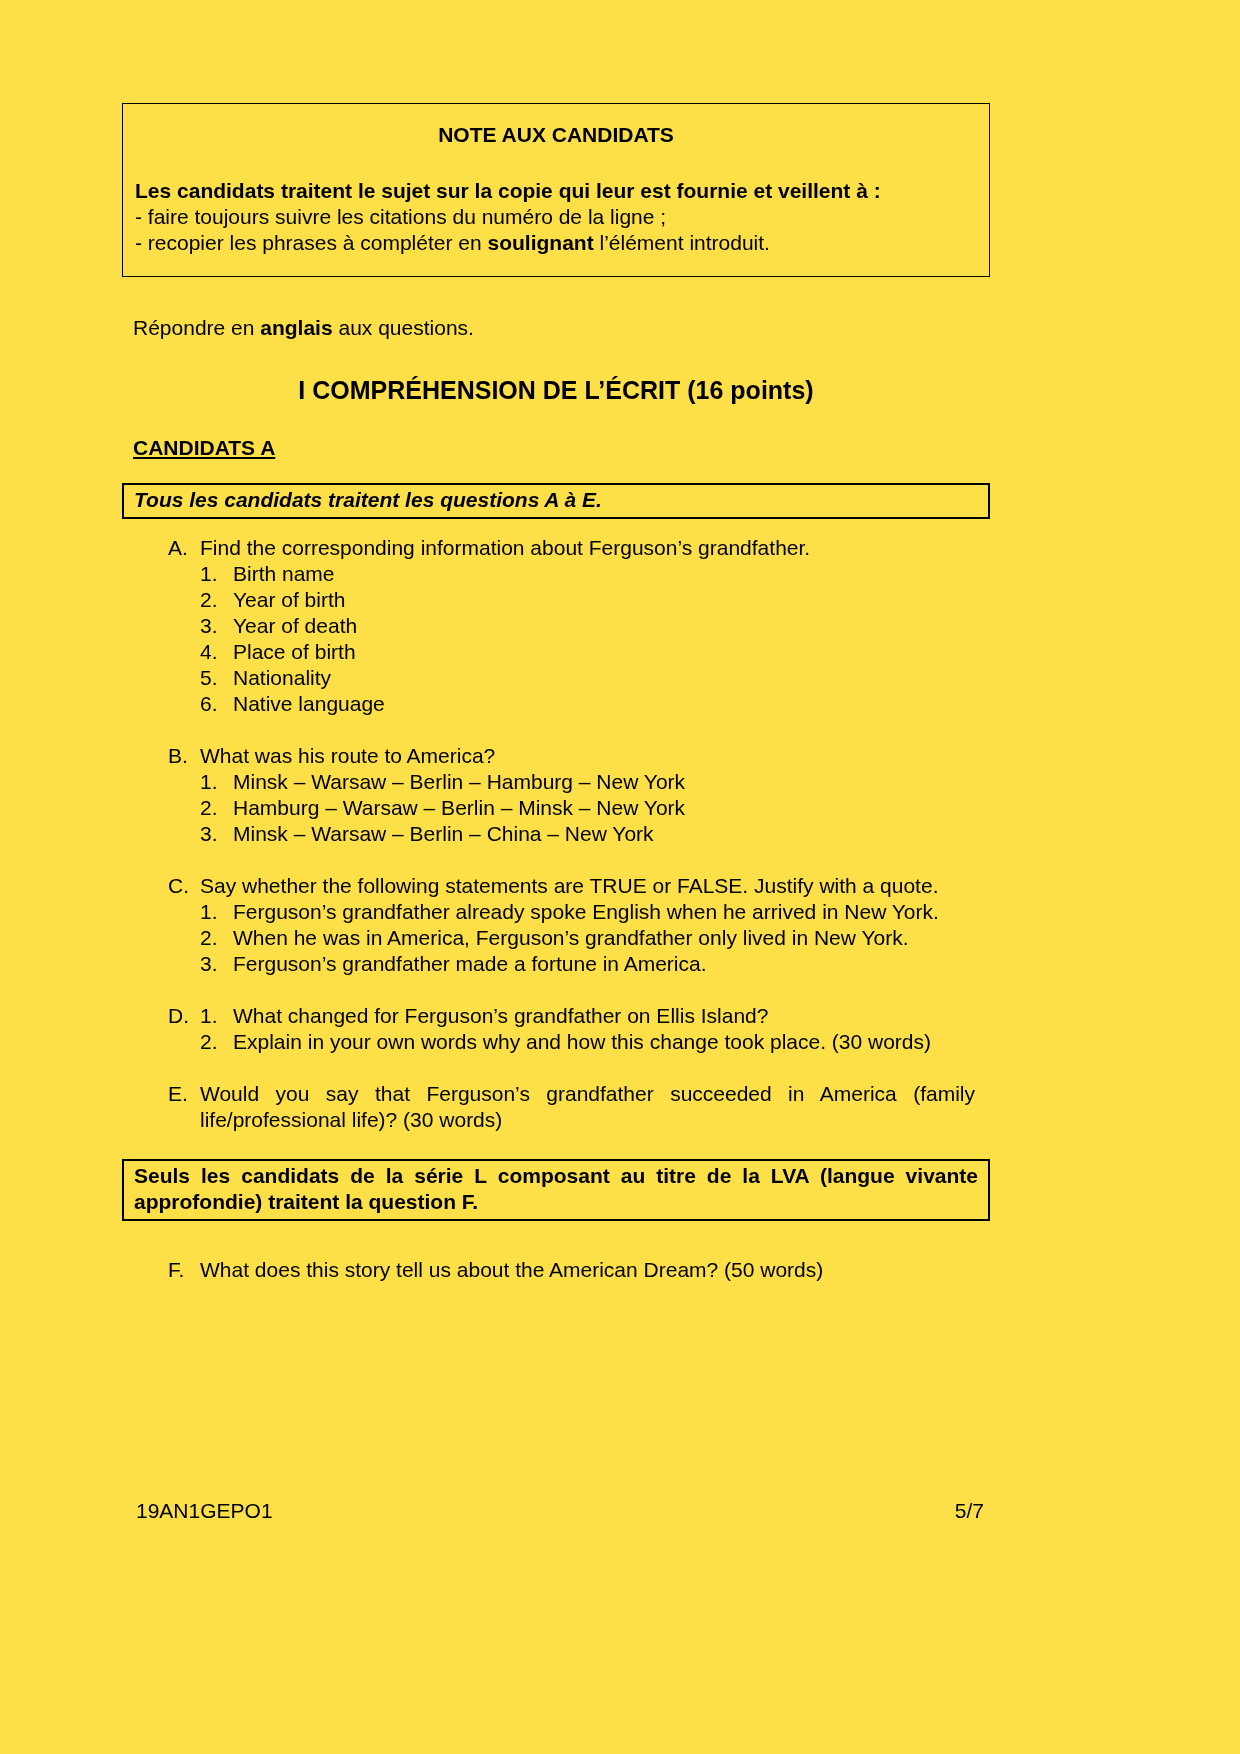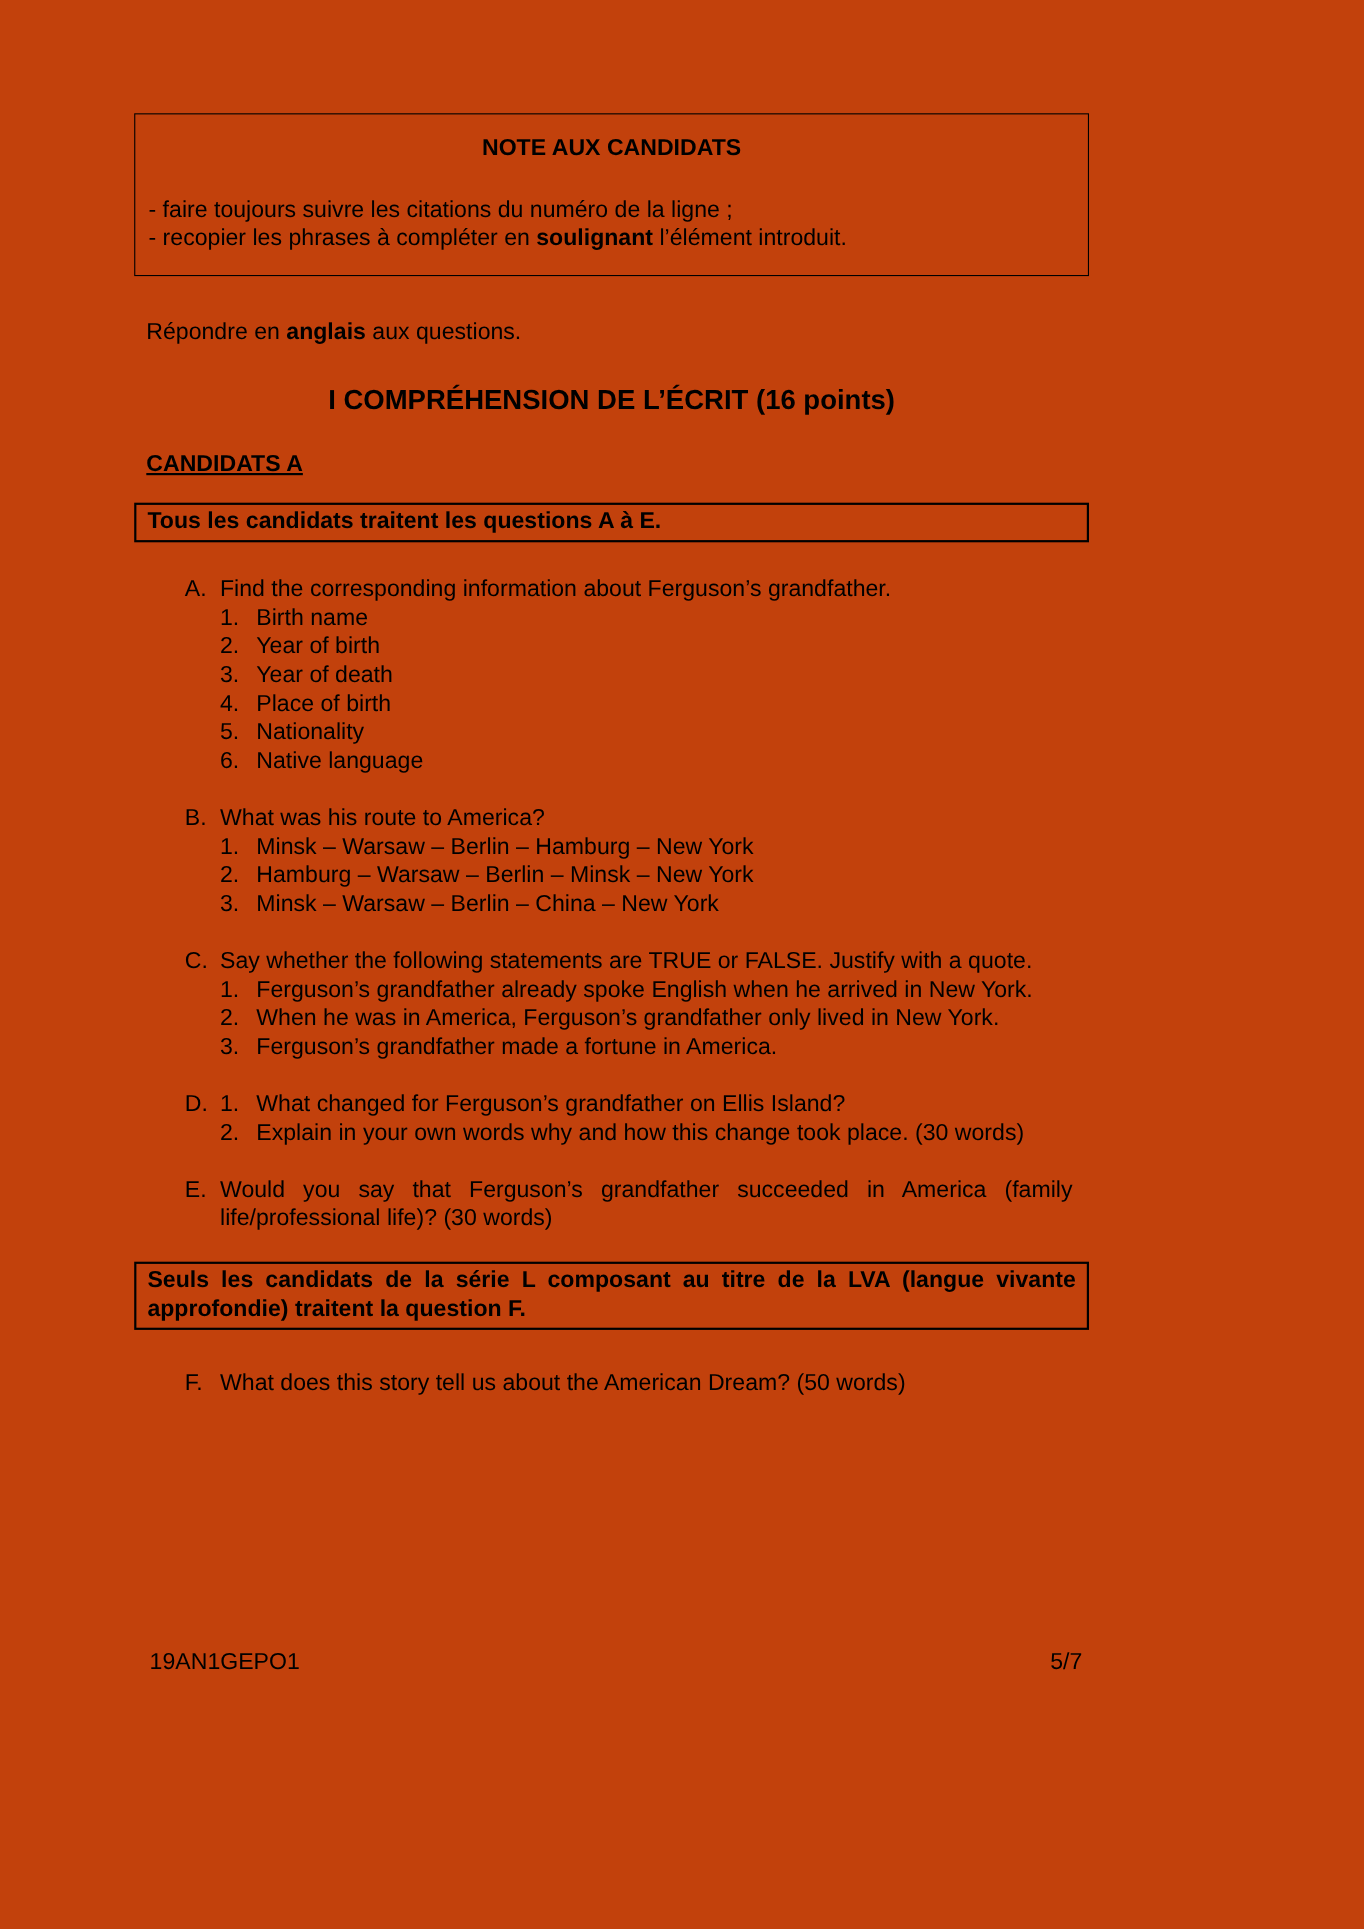--- a/index.html
+++ b/index.html
@@ -1,61 +1,62 @@
 <!DOCTYPE html>
 <html><head>
 <meta charset="utf-8">
 <style>
   html, body { margin:0; padding:0; background:#ffffff; }
   .page {
     position:relative;
     width:1240px; height:1754px;
     box-sizing:border-box;
-    background:#c2410c; color:#000;
+    background:#fde047; color:#000;
     font-family:"Liberation Sans", sans-serif;
     font-size:21px; line-height:26px;
     padding:103px 250px 0 122px;
     overflow:hidden;
   }
   p, h1, div { margin:0; padding:0; }
   b { font-weight:bold; }
 
   .note-box { border:1px solid #000; padding:18px 12px 20px; margin-bottom:38px; }
   .note-title { font-weight:bold; text-align:center; margin-bottom:30px; }
   .note-intro { font-weight:bold; white-space:nowrap; }
 
   .instruction { margin-left:11px; }
 
   .section-title { font-size:25px; line-height:30px; font-weight:bold; text-align:center; margin:34px 0 30px 0; }
 
   .doc-label { font-weight:bold; text-decoration:underline; margin:0 0 22px 11px; display:inline-block; }
   .doc-label-wrap { margin:0; }
 
   .rule-box { border:2px solid #000; font-weight:bold; padding:2px 10px 4px; }
-  .rule-box--all { margin-bottom:30px; }
+  .rule-box--all { margin-bottom:16px;font-style:italic; }
   .rule-box--lva { margin:12px 0 36px 0; text-align:justify; }
 
   .q-area { padding-right:15px; }
   .question { display:flex; margin:0 0 26px 46px; }
   .q-label { flex:0 0 32px; }
   .q-body { flex:1; min-width:0; }
   .sub { display:flex; }
   .sub-num { flex:0 0 33px; }
   .sub-text { flex:1; min-width:0; }
   .just { text-align:justify; }
 
   .footer { position:absolute; left:136px; right:256px; top:1498px; display:flex; justify-content:space-between;gap:13px; }
 </style>
 </head>
 <body>
 
 <div class="page">
 
   <div class="note-box">
     <div class="note-title">NOTE AUX CANDIDATS</div>
+    <p class="note-intro">Les candidats traitent le sujet sur la copie qui leur est fournie et veillent à :</p>
     <p>- faire toujours suivre les citations du numéro de la ligne ;</p>
     <p><span>- recopier les phrases à compléter en </span><b>soulignant</b><span> l’élément introduit.</span></p>
   </div>
 
   <p class="instruction"><span>Répondre en </span><b>anglais</b><span> aux questions.</span></p>
 
   <h1 class="section-title">I COMPRÉHENSION DE L’ÉCRIT (16 points)</h1>
 
   <div class="doc-label-wrap"><span class="doc-label">CANDIDATS A</span></div>
 

